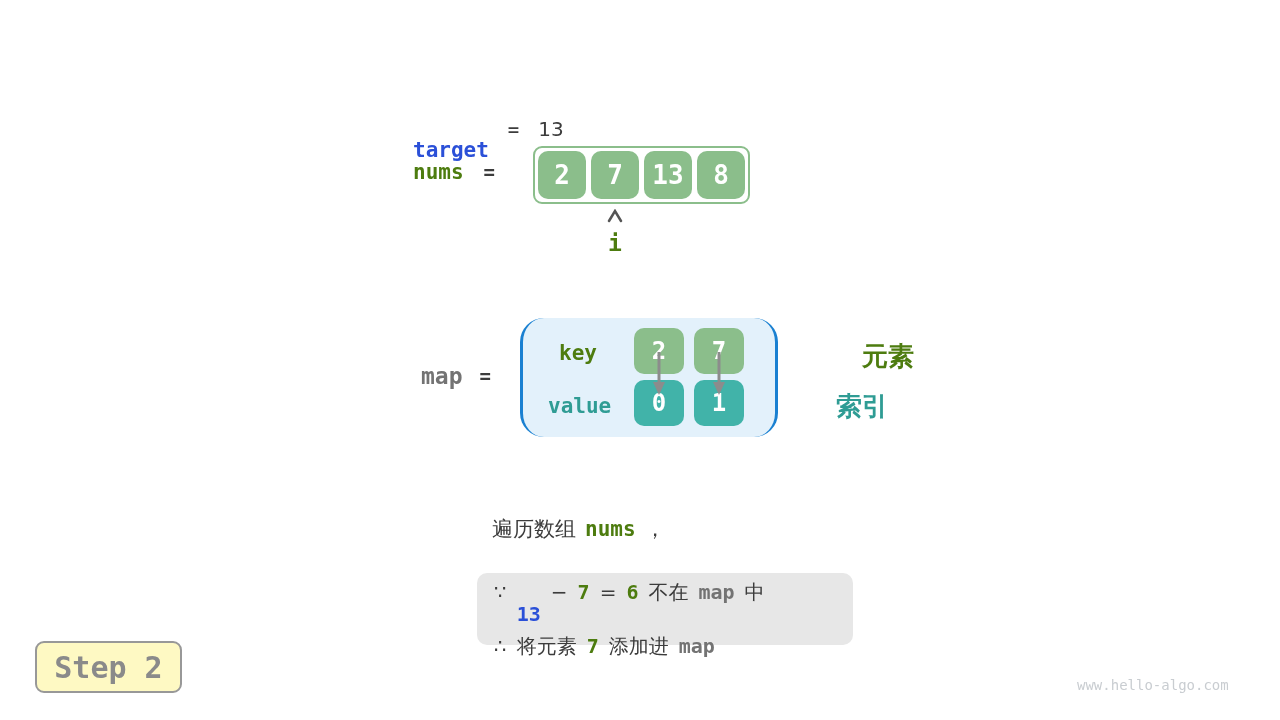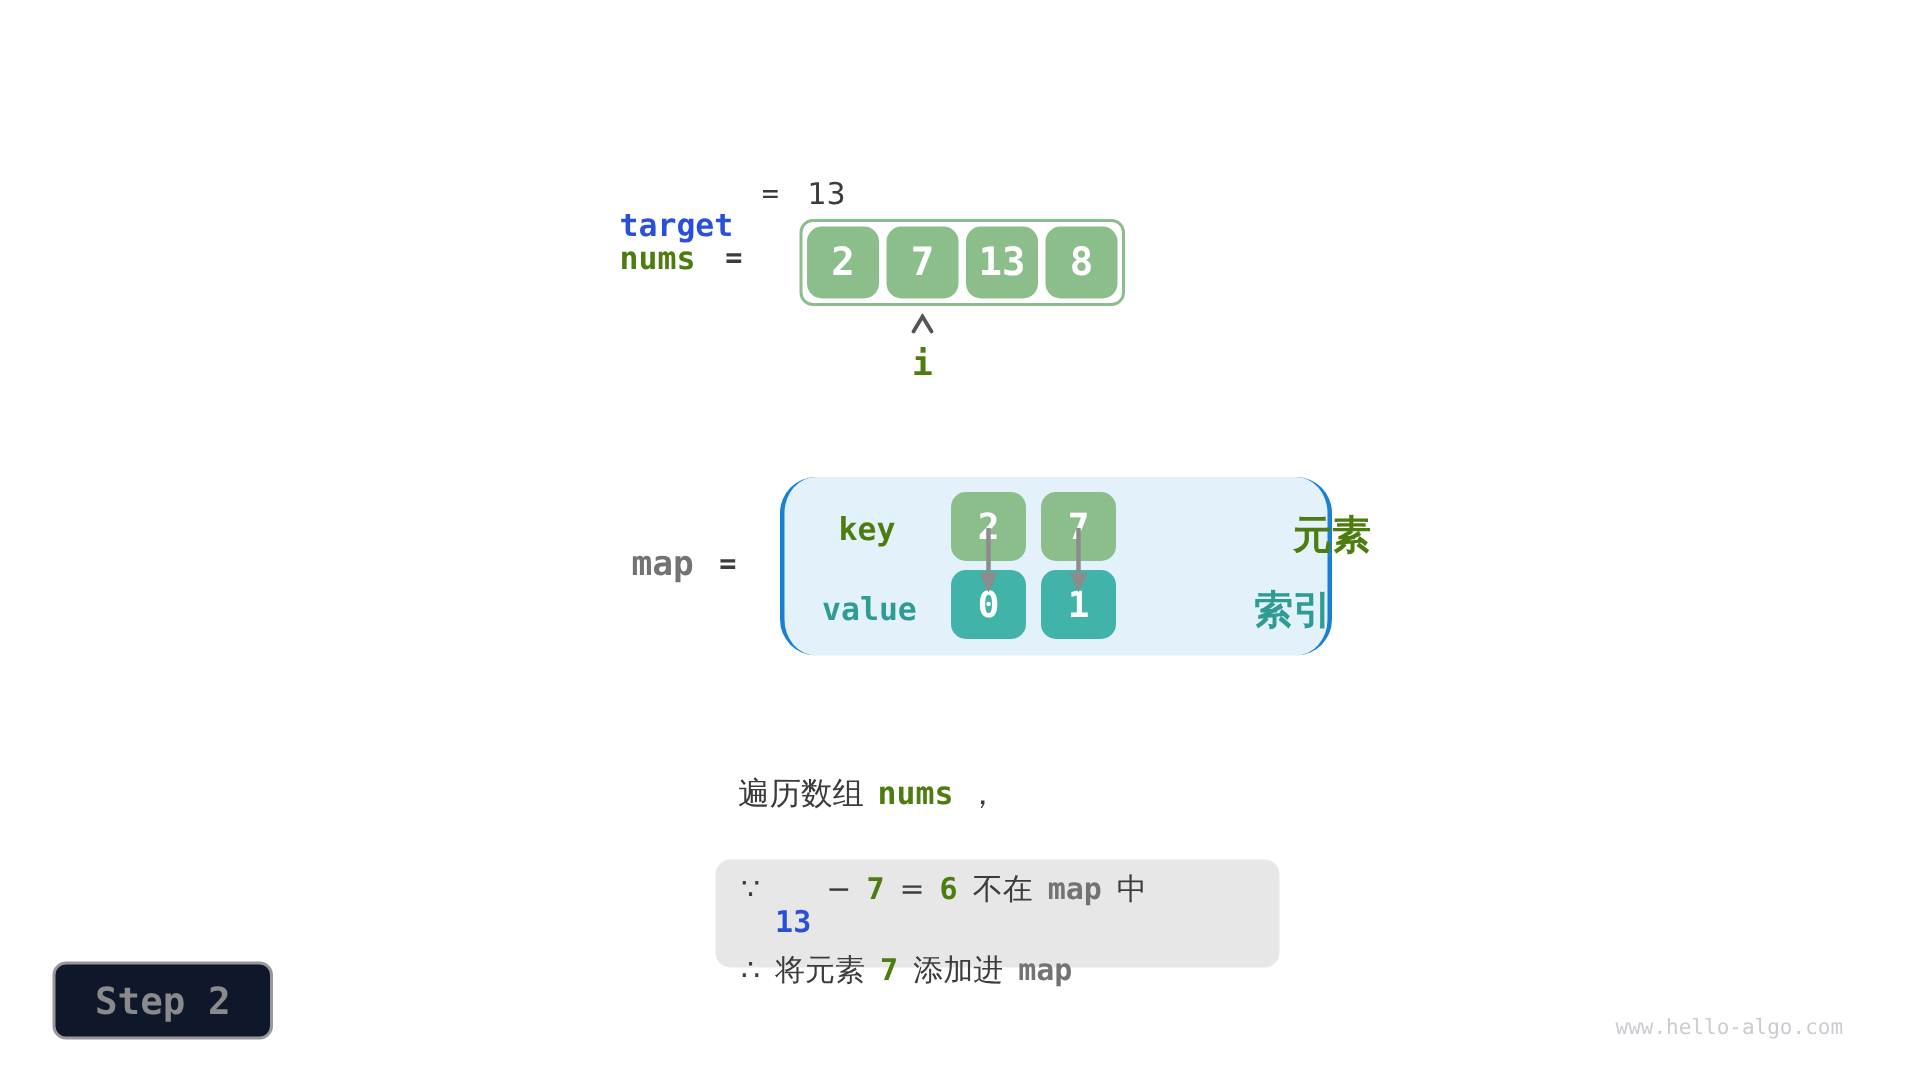--- a/index.html
+++ b/index.html
@@ -36,21 +36,21 @@
     border-radius: 10px;
     background: #8bbe8b;
     color: #ffffff;
     font-size: 26px;
     display: flex; align-items: center; justify-content: center;
   }
 
   
   .map-frame {
     left: 520px; top: 318px;
-    width: 368px; height: 119px;
+    width: 258px; height: 119px;
     background: #e3f1fb;
     border-left: 3px solid #1a80d1;
     border-right: 3px solid #1a80d1;
     border-radius: 24px;
     box-sizing: border-box;
   }
   .map-cell {
     position: absolute;
     width: 50px;
     border-radius: 10px;
@@ -79,27 +79,27 @@
     padding-left: 17px;
     display: flex; flex-direction: column; justify-content: center; gap: 7px;
   }
   .note-line { display: flex; align-items: center; gap: 10px; font-size: 20px; }
   .note-line .mono { font-size: 20px; }
 
   
   .step-badge {
     left: 35px; top: 641px;
     width: 147px; height: 52px;
-    background: #0f172a;
+    background: #fef9c3;
     border: 2px solid #989898;
     border-radius: 9px;
     box-sizing: border-box;
     display: flex; align-items: center; justify-content: center;
     color: #8a8a8a;
-    font-size: 25px; font-weight: bold;
+    font-size: 30px; font-weight: bold;
   }
 
   .watermark {
     left: 1077px; top: 677px;
     color: #c9cdd1;
     font-size: 14px;
   }
 </style>
 </head>
 <body>

